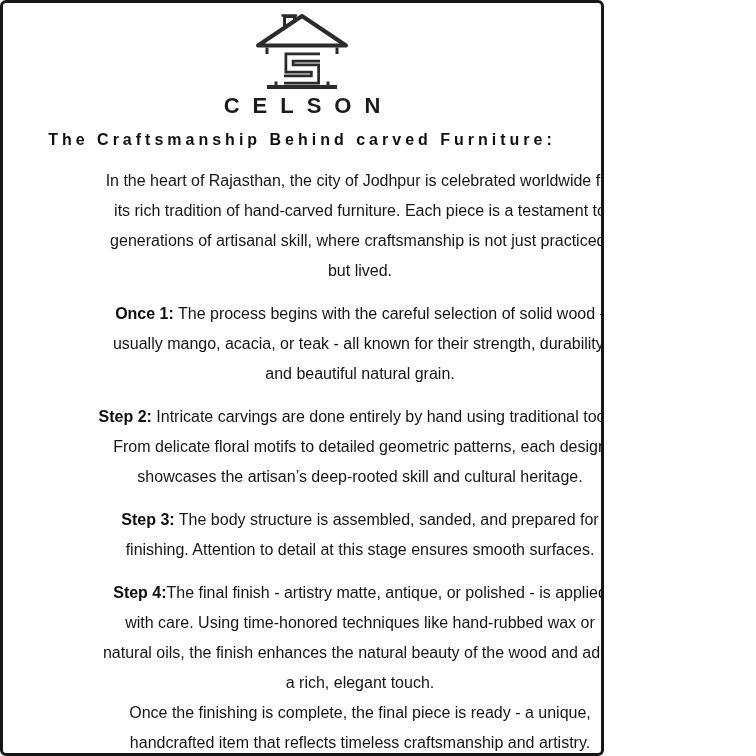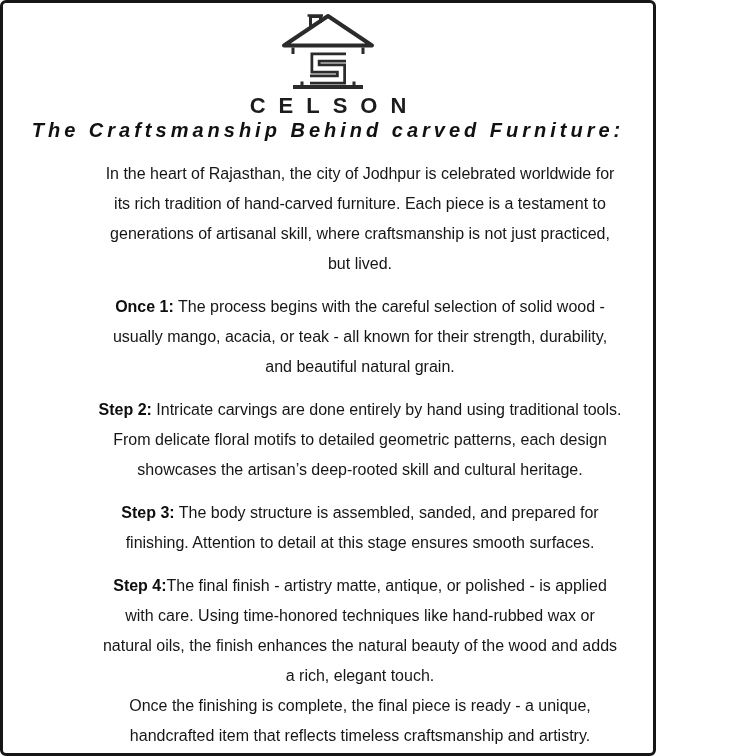--- a/index.html
+++ b/index.html
@@ -1,17 +1,17 @@
 <!DOCTYPE html>
 <html><head>
 <meta charset="utf-8">
 <style>
   html, body { margin: 0; padding: 0; background: #ffffff; }
   .frame {
-    width: 656px;
+    width: 604px;
     height: 756px;
     box-sizing: border-box;
     border: 3px solid #161616;
     border-radius: 6px;
     background: #ffffff;
     overflow: hidden;
     font-family: "Liberation Sans", sans-serif;
     color: #1a1a1a;
     text-align: center;
   }
@@ -24,25 +24,25 @@
   }
   .brand {
     margin-top: 4px;
     font-size: 22px;
     font-weight: 700;
     letter-spacing: 13px;
     text-indent: 13px;
     color: #1c1c1c;
   }
   .doc-title {
-    font-size: 20px;
+    margin-top: 12px;
+    font-size: 16px;
     font-weight: 700;
     letter-spacing: 4px;
     color: #111111;
-    font-style: italic;
   }
   .para {
     width: 714px;
     margin: 13px auto 0 auto;
     font-size: 16px;
     line-height: 30px;
     white-space: pre-line;
     color: #161616;
   }
   .para b { font-weight: 700; color: #0e0e0e; }

